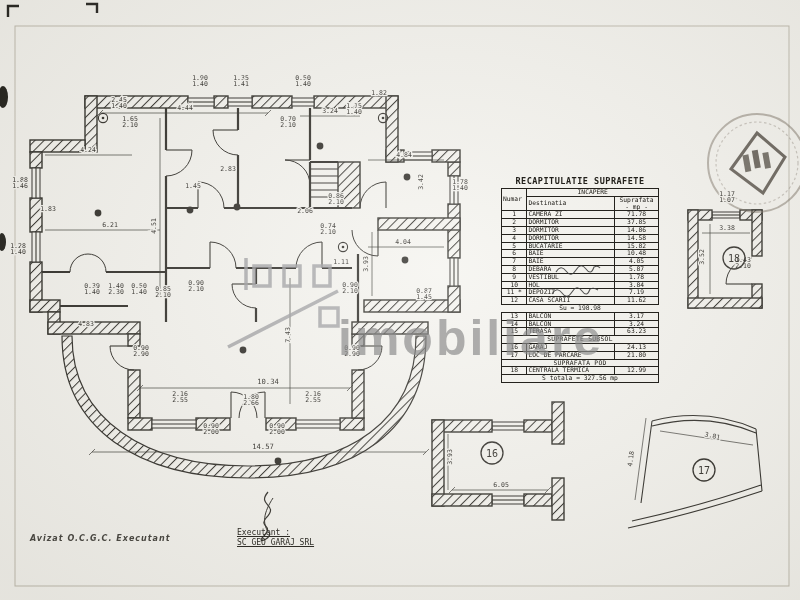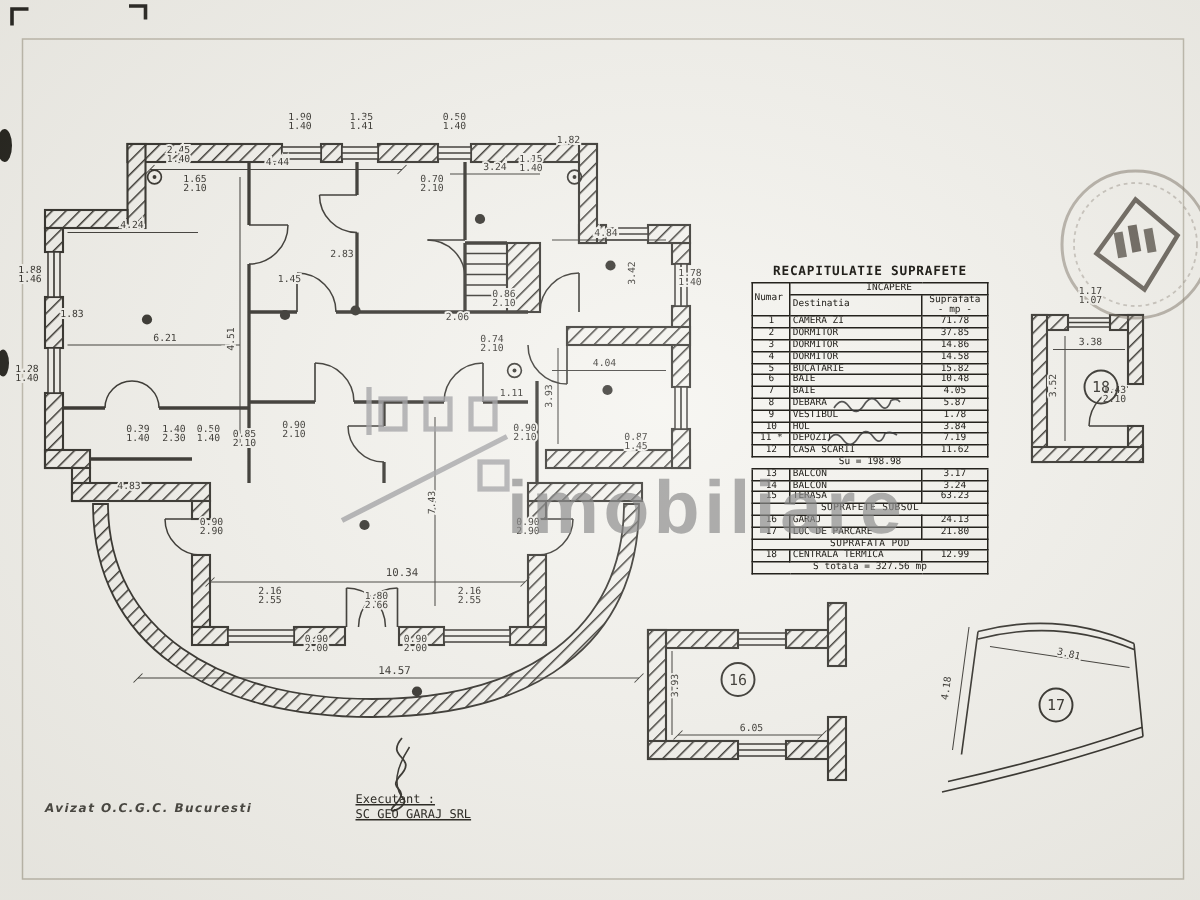--- a/index.html
+++ b/index.html
@@ -434,21 +434,21 @@
           </tr>
           <tr>
             <td colspan="3" class="cen">S totala = 327.56 mp</td>
           </tr>
         </tbody>
     </table>
   </div>
 
   <div id="wm2" class="wmtxt">imobiliare</div>
 
-  <div id="avizat" class="foot">Avizat O.C.G.C. Bucuresti</div>
+  <div id="avizat" class="foot">Avizat O.C.G.C. Executant</div>
   <div id="exec" class="foot">
     <div>Executant :</div>
     <div>SC GEO GARAJ SRL</div>
   </div>
 
   <svg id="overlay" width="800" height="600" viewBox="0 0 800 600">
     <path d="M556,272 q5,-8 10,-1 t10,-1 t10,-1 t8,-2 q4,-2 6,1" stroke="#3a3a3a" stroke-width="1.1" fill="none" opacity=".85"></path>
     <path d="M552,294 q5,-8 10,-1 t10,-1 t10,-1 t8,-2 q4,-2 8,1" stroke="#3a3a3a" stroke-width="1.1" fill="none" opacity=".85"></path>
   </svg>
 </div>

